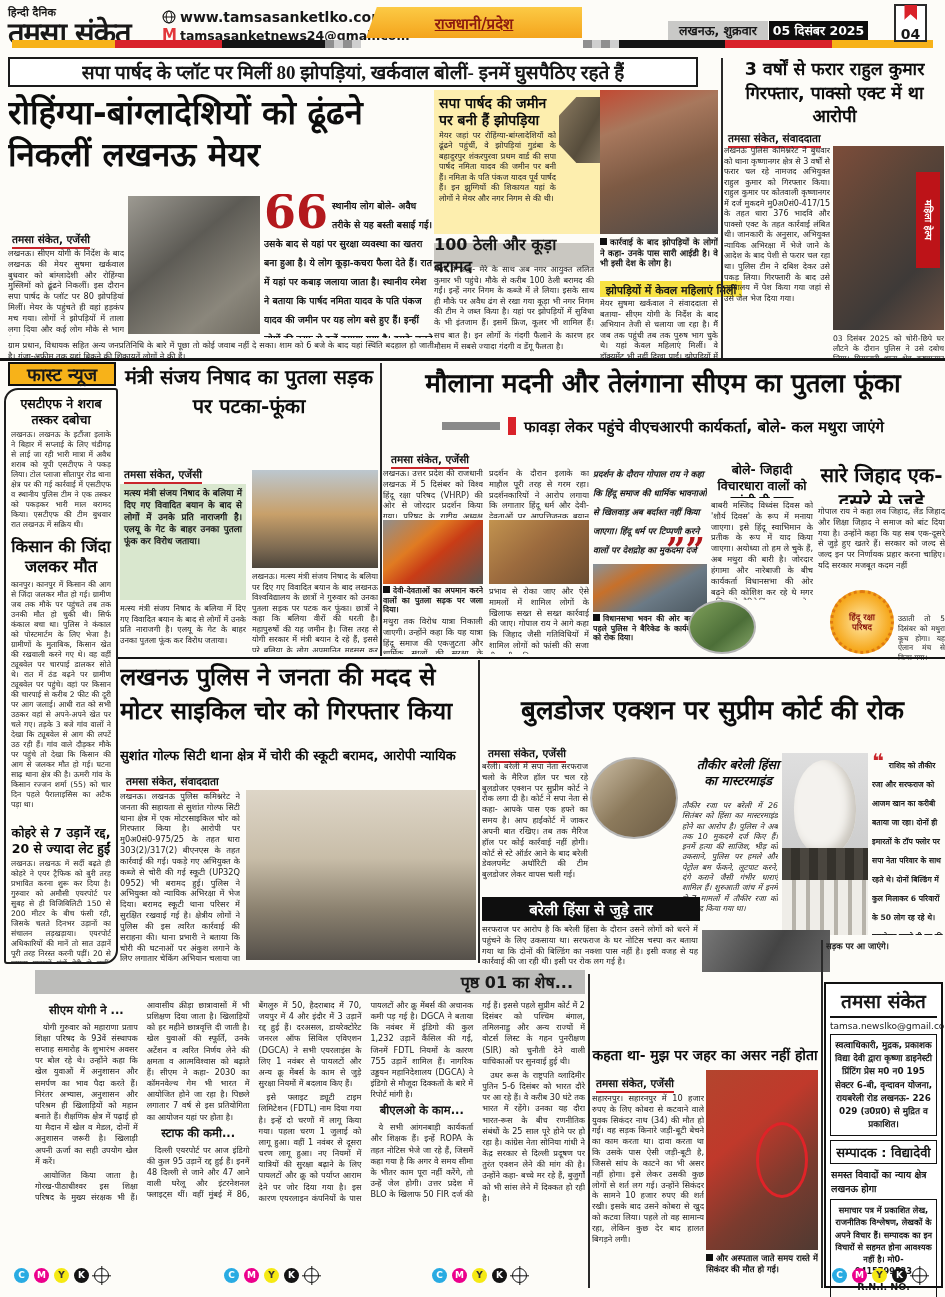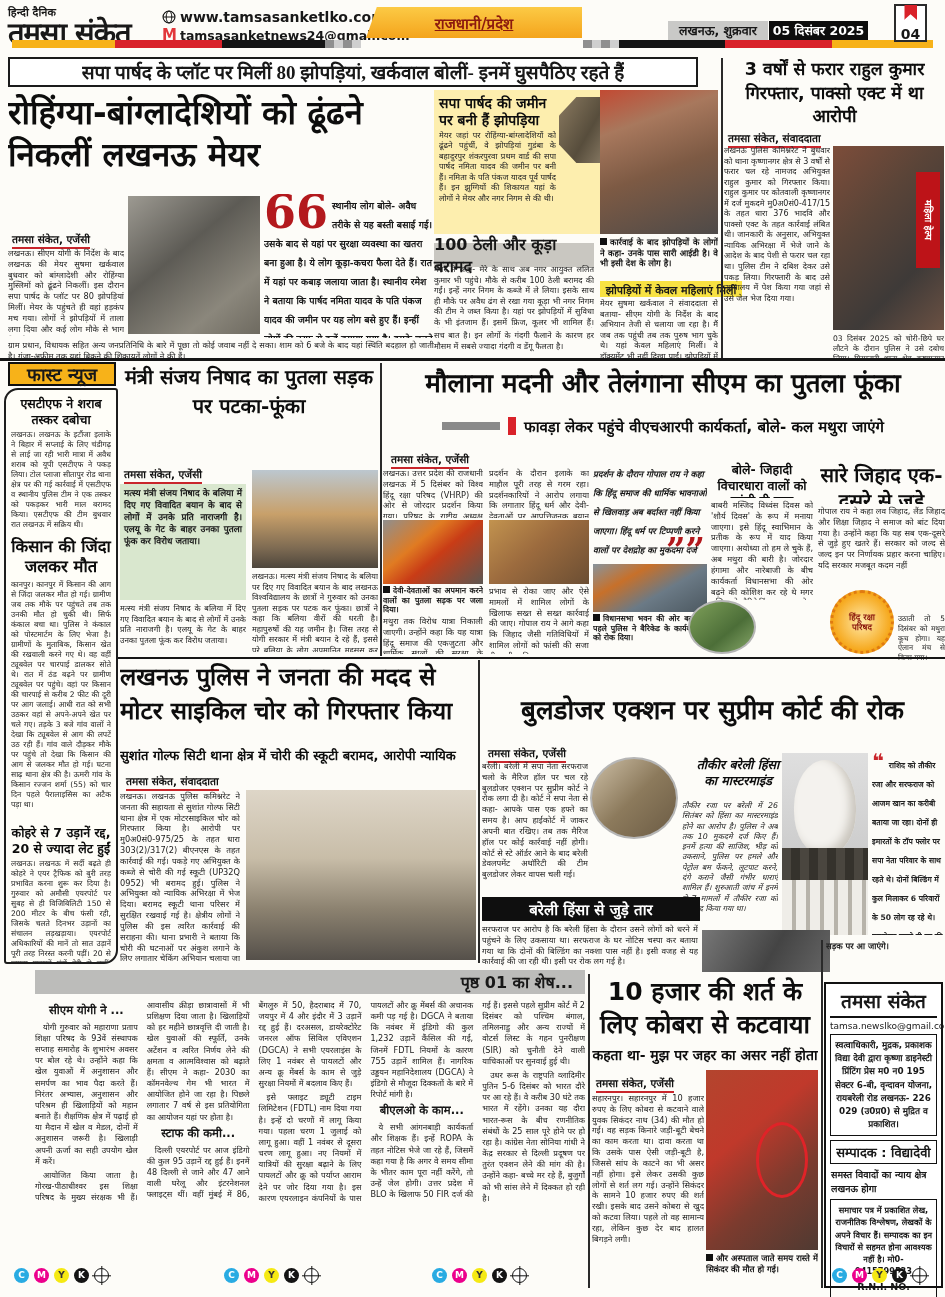--- a/index.html
+++ b/index.html
@@ -265,21 +265,20 @@
     <h4>स्टाफ की कमी...</h4>
     <p>दिल्ली एयरपोर्ट पर आज इंडिगो की कुल 95 उड़ानें रद्द हुई हैं। इनमें 48 दिल्ली से जाने और 47 आने वाली घरेलू और इंटरनेशनल फ्लाइट्स थीं। वहीं मुंबई में 86, बेंगलुरु में 50, हैदराबाद में 70, जयपुर में 4 और इंदौर में 3 उड़ानें रद्द हुई हैं। दरअसल, डायरेक्टोरेट जनरल ऑफ सिविल एविएशन (DGCA) ने सभी एयरलाइंस के लिए 1 नवंबर से पायलटों और अन्य क्रू मेंबर्स के काम से जुड़े सुरक्षा नियमों में बदलाव किए हैं।</p>
     <p>इसे फ्लाइट ड्यूटी टाइम लिमिटेशन (FDTL) नाम दिया गया है। इन्हें दो चरणों में लागू किया गया। पहला चरण 1 जुलाई को लागू हुआ। वहीं 1 नवंबर से दूसरा चरण लागू हुआ। नए नियमों में यात्रियों की सुरक्षा बढ़ाने के लिए पायलटों और क्रू को पर्याप्त आराम देने पर जोर दिया गया है। इस कारण एयरलाइन कंपनियों के पास पायलटों और क्रू मेंबर्स की अचानक कमी पड़ गई है। DGCA ने बताया कि नवंबर में इंडिगो की कुल 1,232 उड़ानें कैंसिल की गईं, जिनमें FDTL नियमों के कारण 755 उड़ानें शामिल हैं। नागरिक उड्डयन महानिदेशालय (DGCA) ने इंडिगो से मौजूदा दिक्कतों के बारे में रिपोर्ट मांगी है।</p>
     <h4>बीएलओ के काम...</h4>
     <p>ये सभी आंगनबाड़ी कार्यकर्ता और शिक्षक हैं। इन्हें ROPA के तहत नोटिस भेजे जा रहे हैं, जिसमें कहा गया है कि अगर वे समय सीमा के भीतर काम पूरा नहीं करेंगे, तो उन्हें जेल होगी। उत्तर प्रदेश में BLO के खिलाफ 50 FIR दर्ज की गई हैं। इससे पहले सुप्रीम कोर्ट में 2 दिसंबर को पश्चिम बंगाल, तमिलनाडु और अन्य राज्यों में वोटर्स लिस्ट के गहन पुनरीक्षण (SIR) को चुनौती देने वाली याचिकाओं पर सुनवाई हुई थी।</p>
     <p>उधर रूस के राष्ट्रपति व्लादिमीर पुतिन 5-6 दिसंबर को भारत दौरे पर आ रहे हैं। वे करीब 30 घंटे तक भारत में रहेंगे। उनका यह दौरा भारत-रूस के बीच रणनीतिक संबंधों के 25 साल पूरे होने पर हो रहा है। कांग्रेस नेता सोनिया गांधी ने केंद्र सरकार से दिल्ली प्रदूषण पर तुरंत एक्शन लेने की मांग की है। उन्होंने कहा- बच्चे मर रहे हैं, बुजुर्गों को भी सांस लेने में दिक्कत हो रही है।</p>
   </div>
 
   <div class="abs vrule" style="left:588px;top:974px;height:314px;"></div>
 
-  <div class="abs hd ctr ov" style="left:592px;top:976px;width:226px;height:66px;font-size:25px;line-height:1.3;">10 हजार की शर्त के लिए कोबरा से कटवाया</div>
   <div class="abs hd ctr ov" style="left:592px;top:1045px;width:226px;height:20px;font-size:14px;">कहता था- मुझ पर जहर का असर नहीं होता</div>
   <div class="abs" style="left:596px;top:1072px;">
     <span class="byline">तमसा संकेत, एजेंसी</span>
   </div>
   <div class="abs bt" style="left:592px;top:1093px;width:112px;height:196px;">सहारनपुर। सहारनपुर में 10 हजार रुपए के लिए कोबरा से कटवाने वाले युवक सिकंदर नाथ (34) की मौत हो गई। वह सड़क किनारे जड़ी-बूटी बेचने का काम करता था। दावा करता था कि उसके पास ऐसी जड़ी-बूटी है, जिससे सांप के काटने का भी असर नहीं होगा। इसे लेकर उसकी कुछ लोगों से शर्त लग गई। उन्होंने सिकंदर के सामने 10 हजार रुपए की शर्त रखी। इसके बाद उसने कोबरा से खुद को कटवा लिया। पहले तो वह सामान्य रहा, लेकिन कुछ देर बाद हालत बिगड़ने लगी।</div>
   <div class="photo" style="left:706px;top:1070px;width:112px;height:180px;background:linear-gradient(140deg,#b3452e 0%,#c0392b 35%,#7c3b2e 65%,#4f3a32 100%);">
     <div style="position:absolute;right:10px;top:52px;width:52px;height:76px;border:3px solid #e02328;border-radius:50%;"></div>
   </div>
   <div class="abs capline" style="left:706px;top:1253px;width:112px;height:38px;">और अस्पताल जाते समय रास्ते में सिकंदर की मौत हो गई।</div>
 

